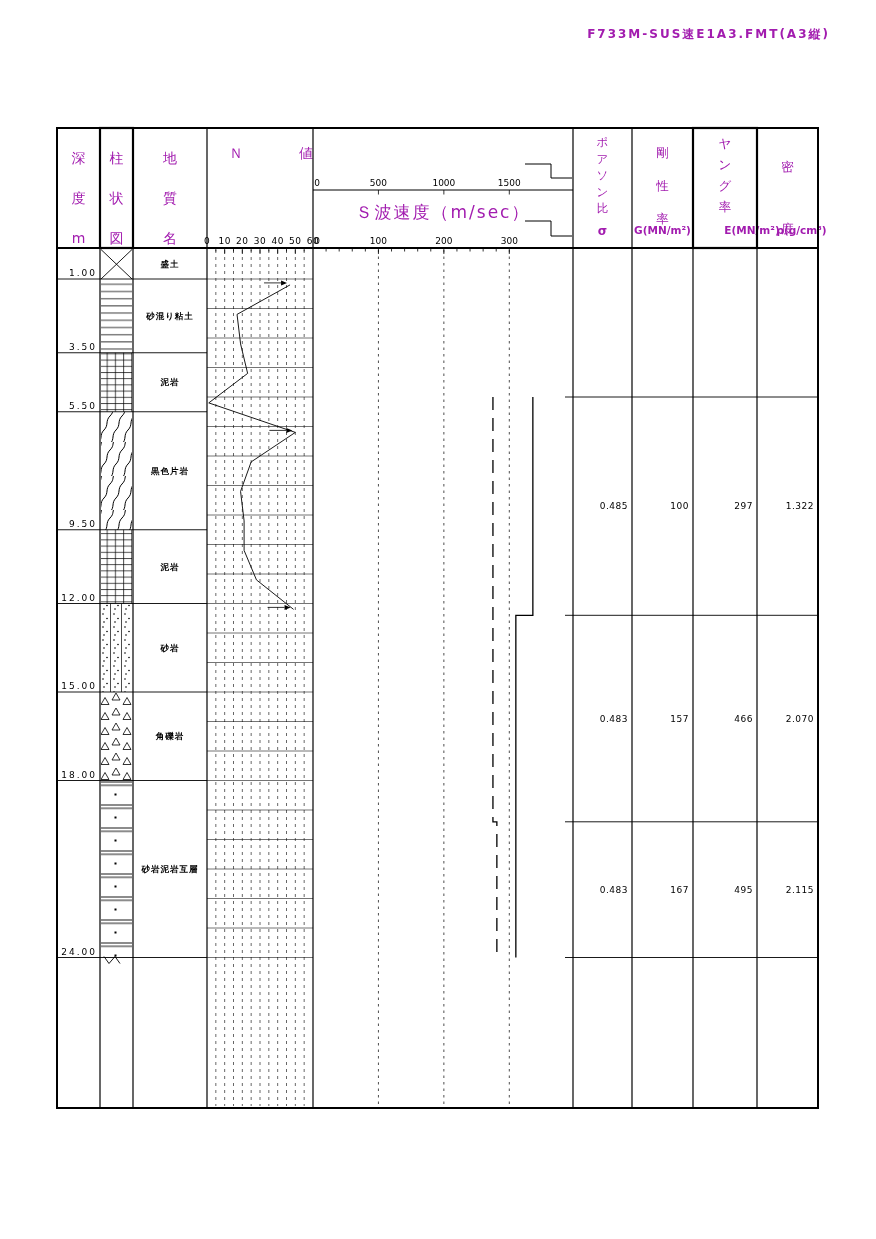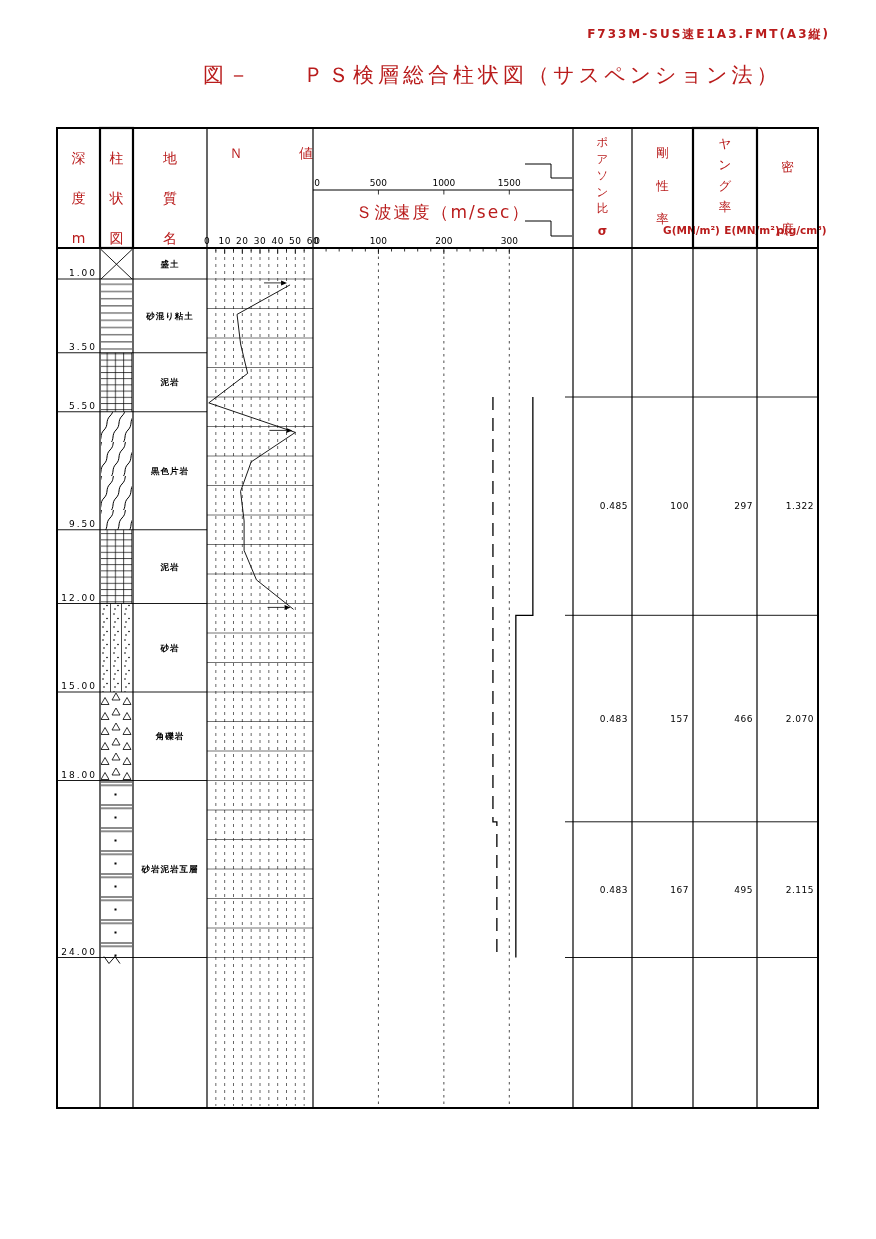--- a/index.html
+++ b/index.html
@@ -1,45 +1,44 @@
 <!DOCTYPE html>
 <html><head>
 <meta charset="utf-8">
 <style>
   html,body{margin:0;padding:0;background:#fff;}
   #page{position:relative;width:876px;height:1239px;background:#fff;overflow:hidden;
-        font-family:"DejaVu Sans","Liberation Sans",sans-serif;color:#b91c1c;text-decoration:underline;}
+        font-family:"DejaVu Sans","Liberation Sans",sans-serif;color:#a21caf;text-decoration:underline;}
   .abs{position:absolute;}
   .file-note{top:26px;right:46px;font-size:12px;font-weight:bold;letter-spacing:2px;white-space:pre;}
   .page-title{top:61px;left:203px;font-size:21px;letter-spacing:4px;white-space:pre;}
   .colhead{white-space:pre-line;text-align:center;}
   .h-depth{left:57px;top:138px;width:43px;font-size:14px;line-height:40px;}
   .h-litho{left:100px;top:138px;width:33px;font-size:14px;line-height:40px;}
   .h-geo{left:133px;top:138px;width:74px;font-size:14px;line-height:40px;}
   .h-n{left:207px;top:145px;width:106px;font-size:14px;text-align:right;white-space:pre;}
   .h-p{left:313px;top:143px;width:260px;font-size:13px;letter-spacing:2px;text-align:center;}
   .h-s{left:313px;top:201px;width:260px;font-size:17px;letter-spacing:2px;text-align:center;}
   .h-poisson{left:573px;top:134px;width:59px;font-size:11.5px;line-height:16.5px;}
   .h-rigid{left:632px;top:136px;width:61px;font-size:12.5px;line-height:33px;}
   .h-young{left:693px;top:133px;width:64px;font-size:12.5px;line-height:21px;}
   .h-dens{left:757px;top:136px;width:61px;font-size:12.5px;line-height:62px;}
   .unit{top:224px;font-size:10.5px;font-weight:bold;text-align:center;white-space:pre;}
   .u-poisson{left:573px;width:59px;font-size:12px;}
-  .u-rigid{left:632px;width:61px;padding-left:29px;}
+  .u-rigid{left:632px;width:61px;}
   .u-young{left:720px;width:64px;}
   .u-dens{left:771px;width:61px;}
   svg text{font-family:"DejaVu Sans","Liberation Sans",sans-serif;fill:#000;}
 </style>
 </head>
 <body>
 
 <div id="page">
 
   <div class="abs file-note">F733M-SUS速E1A3.FMT(A3縦)</div>
-  <div class="abs page-title">図－　　ＰＳ検層総合柱状図（サスペンション法）</div>
 
   <div class="abs colhead h-depth">深
 度
 m</div>
   <div class="abs colhead h-litho">柱
 状
 図</div>
   <div class="abs colhead h-geo">地
 質
 名</div>

